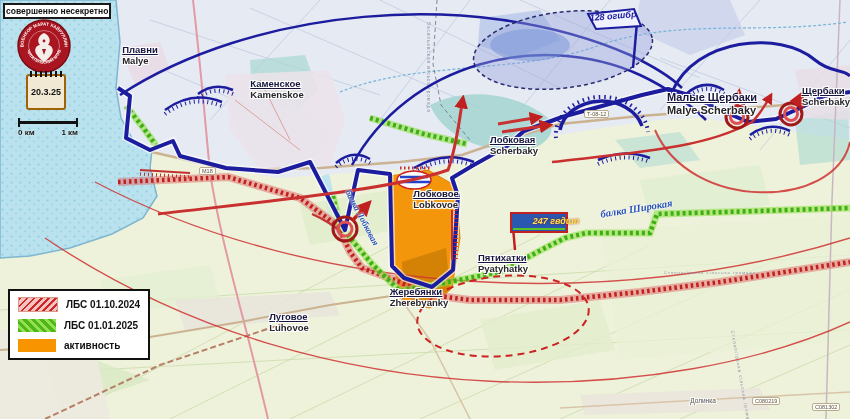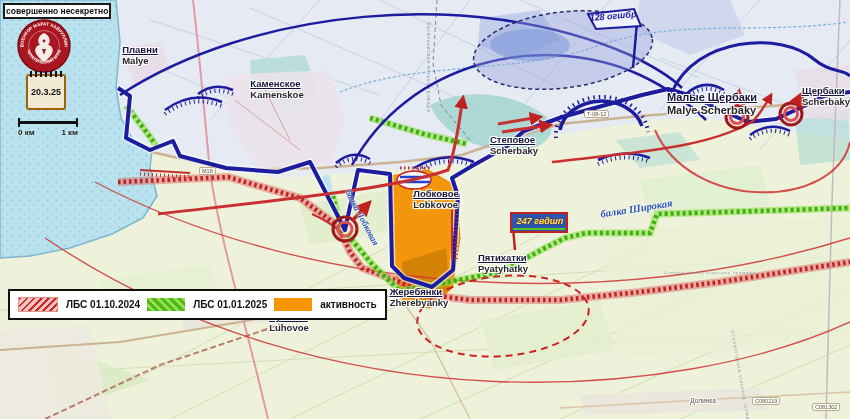--- a/index.html
+++ b/index.html
@@ -35,35 +35,35 @@
             background:repeating-linear-gradient(90deg,#111 0 2px,transparent 2px 5px);}
 
   .scalebar{position:absolute;left:18px;top:118px;z-index:10;width:60px;}
   .scalebar .ticks{height:9px;border-left:2px solid #111;border-right:2px solid #111;position:relative;}
   .scalebar .ticks::after{content:"";position:absolute;left:0;right:0;top:3px;height:3px;background:#111;}
   .scalebar .nums{display:flex;justify-content:space-between;
             font:bold 8px "Liberation Sans",sans-serif;color:#111;margin-top:1px;
             text-shadow:0 0 2px #fff;}
 
   .legend{position:absolute;left:8px;top:289px;z-index:10;background:#fff;border:2.5px solid #111;
-          padding:6px 8px;display:flex;flex-direction:row;gap:7px;}
+          padding:6px 8px;display:flex;flex-direction:column;gap:7px;}
   .legend .row{display:flex;align-items:center;gap:8px;}
   .legend .sw{width:38px;height:13px;flex:0 0 auto;}
   .legend .tx{font:bold 10px "Liberation Sans",sans-serif;color:#111;white-space:nowrap;}
   .sw-red{background:#f6c3c3;border:1px solid #d98;
      background-image:repeating-linear-gradient(135deg,#cf2626 0 2px,rgba(0,0,0,0) 2px 5px);}
   .sw-green{background:repeating-linear-gradient(45deg,#4fb818 0 3px,#93e052 3px 6px);}
   .sw-orange{background:#f79400;}
 
   .flag128{position:absolute;left:589px;top:11px;z-index:6;width:48px;
            font:bold italic 9px "Liberation Sans",sans-serif;color:#1c1c9e;
            transform:rotate(-5deg);text-align:center;white-space:nowrap;}
   .flag247{position:absolute;left:513px;top:216px;z-index:6;width:54px;
            font:bold italic 9px "Liberation Sans",sans-serif;color:#ffe34d;
-           text-shadow:0 0 2px #8a1010;text-align:center;white-space:nowrap;}
+           text-shadow:0 0 2px #8a1010;text-align:center;white-space:nowrap;padding-left:16px;}
 </style>
 </head>
 <body>
 
 <div id="map">
 
   <svg id="gfx" width="850" height="419" viewBox="0 0 850 419">
     <defs>
       <pattern id="waterDots" width="9" height="9" patternUnits="userSpaceOnUse">
         <rect width="9" height="9" fill="#b9e2ee"></rect>
@@ -249,21 +249,21 @@
 
   <div class="lbl" style="left:140px;top:44px">
     <div class="ru">Плавни</div>
     <div class="en">Malye</div>
   </div>
   <div class="lbl" style="left:277px;top:78px">
     <div class="ru">Каменское</div>
     <div class="en">Kamenskoe</div>
   </div>
   <div class="lbl" style="left:514px;top:134px">
-    <div class="ru">Степовое</div>
+    <div class="ru">Лобковая</div>
     <div class="en">Scherbaky</div>
   </div>
   <div class="lbl small" style="left:712px;top:91px">
     <div class="ru">Малые Щербаки</div>
     <div class="en">Malye Scherbaky</div>
   </div>
   <div class="lbl" style="left:826px;top:85px">
     <div class="ru">Щербаки</div>
     <div class="en">Scherbaky</div>
   </div>

